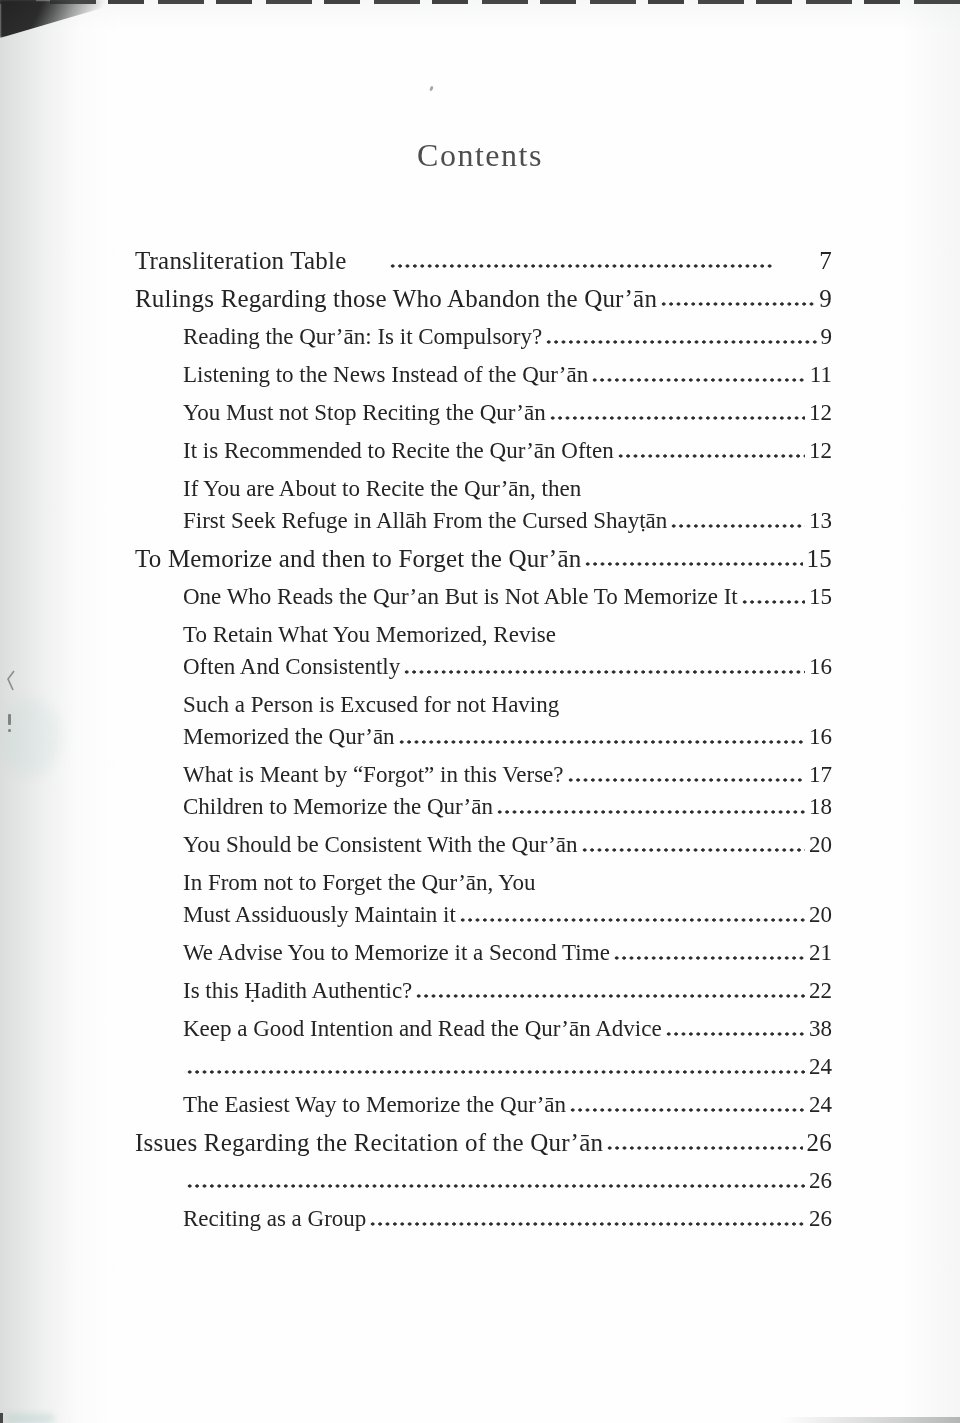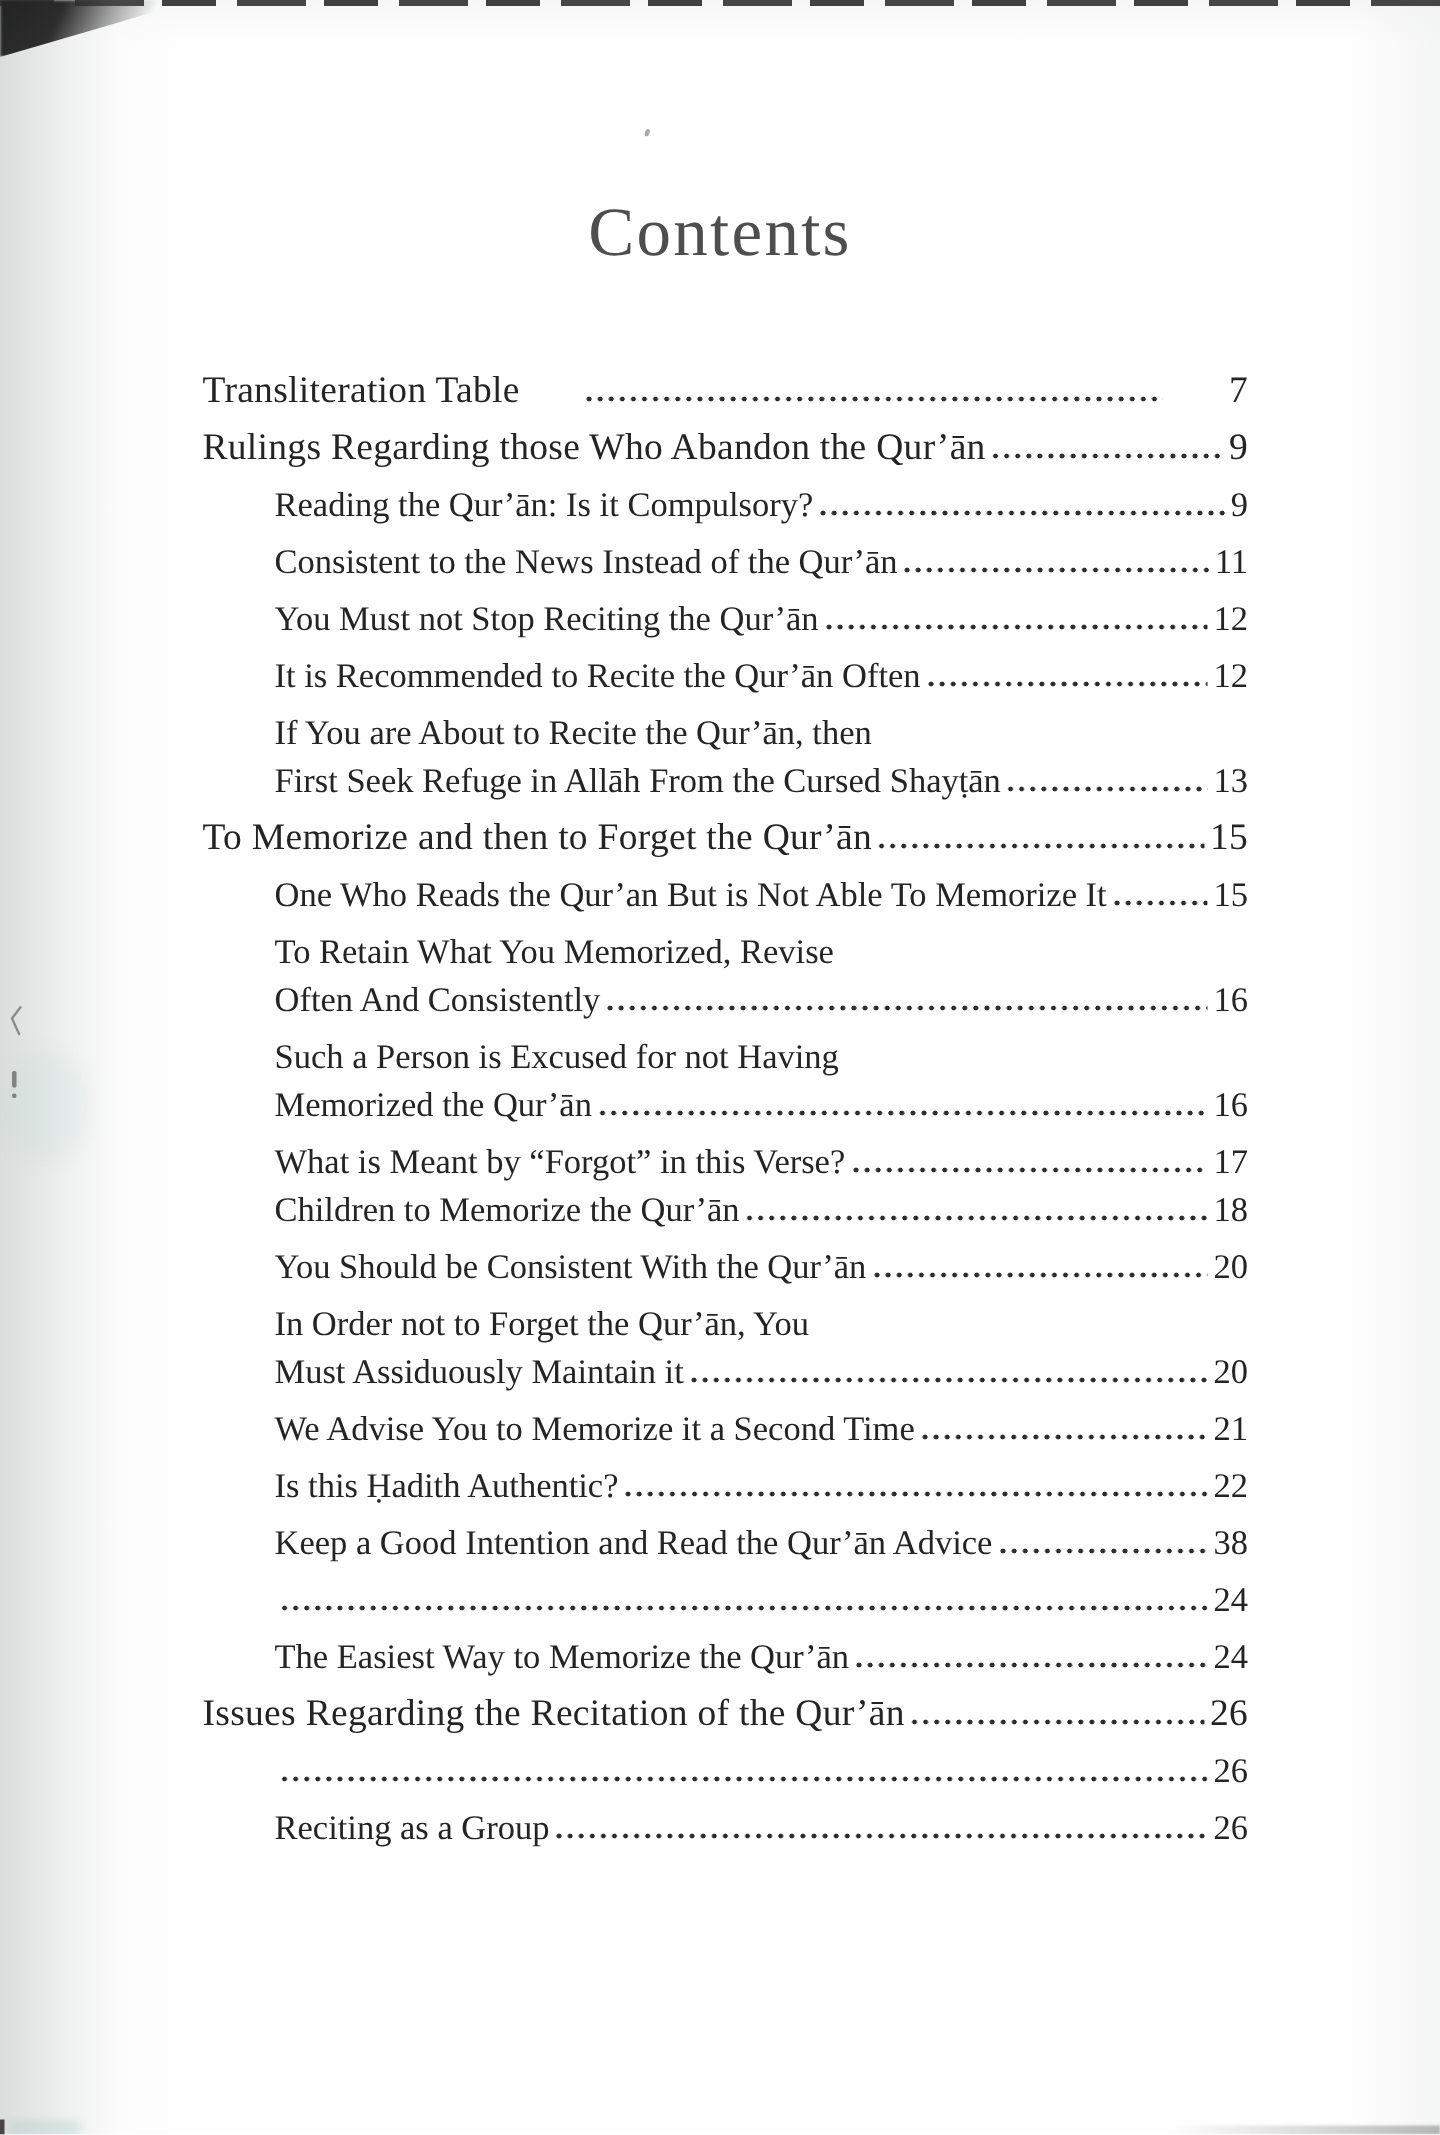--- a/index.html
+++ b/index.html
@@ -77,21 +77,21 @@
     position: absolute; right: 0; bottom: 0; width: 180px; height: 6px;
     background: linear-gradient(to right, rgba(100,105,103,0), rgba(100,105,103,0.45));
     filter: blur(0.6px);
   }
 
   
   .title {
     margin: 0;
     padding-top: 128px;
     text-align: center;
-    font-size: 46px;
+    font-size: 32px;
     line-height: 54px;
     font-weight: 400;
     color: #4e4e4e;
     letter-spacing: 1.5px;
   }
   .toc {
     margin-top: 66px;
     margin-left: 135px;
     width: 697px;
     color: #242424;
@@ -173,21 +173,21 @@
         <span class="row-text"><span>Rulings Regarding those Who Abandon the Qur’ān </span></span>
         <span class="leader"></span>
         <span class="page-num">9</span>
       </div>
       <div class="toc-row level1">
         <span class="row-text"><span>Reading the Qur’ān: Is it Compulsory?</span></span>
         <span class="leader"></span>
         <span class="page-num">9</span>
       </div>
       <div class="toc-row level1">
-        <span class="row-text"><span>Consistent to the News Instead of the Qur’ān</span></span>
+        <span class="row-text"><span>Listening to the News Instead of the Qur’ān</span></span>
         <span class="leader"></span>
         <span class="page-num">11</span>
       </div>
       <div class="toc-row level1">
         <span class="row-text"><span>You Must not Stop Reciting the Qur’ān</span></span>
         <span class="leader"></span>
         <span class="page-num">12</span>
       </div>
       <div class="toc-row level1">
         <span class="row-text"><span>It is Recommended to Recite the Qur’ān Often</span></span>
@@ -237,21 +237,21 @@
         <span class="row-text"><span>Children to Memorize the Qur’ān</span></span>
         <span class="leader"></span>
         <span class="page-num">18</span>
       </div>
       <div class="toc-row level1">
         <span class="row-text"><span>You Should be Consistent With the Qur’ān</span></span>
         <span class="leader"></span>
         <span class="page-num">20</span>
       </div>
       <div class="toc-row level1">
-        <span class="row-text"><span>In Order not to Forget the Qur’ān, You</span></span>
+        <span class="row-text"><span>In From not to Forget the Qur’ān, You</span></span>
       </div>
       <div class="toc-row level1 cont">
         <span class="row-text"><span>Must Assiduously Maintain it</span></span>
         <span class="leader"></span>
         <span class="page-num">20</span>
       </div>
       <div class="toc-row level1">
         <span class="row-text"><span>We Advise You to Memorize it a Second Time</span></span>
         <span class="leader"></span>
         <span class="page-num">21</span>

